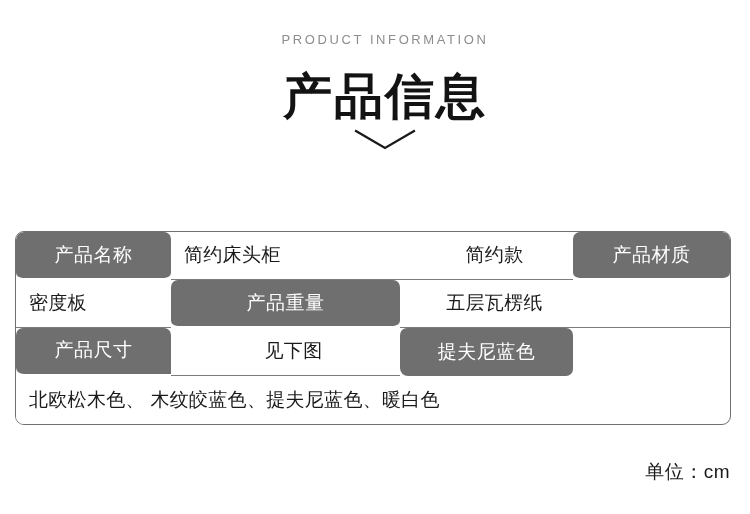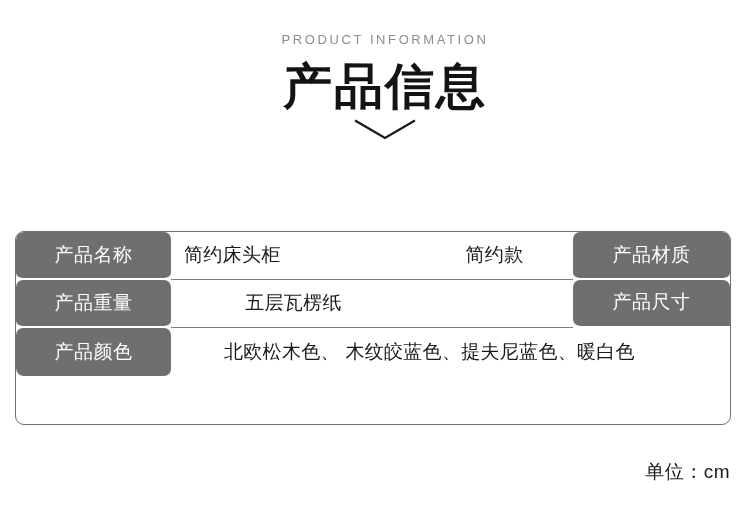--- a/index.html
+++ b/index.html
@@ -25,21 +25,21 @@
     padding-left: 20px;
   }
   .eyebrow {
     font-size: 13px;
     letter-spacing: 2.6px;
     color: #8d8d8d;
     font-weight: 400;
     line-height: 1;
   }
   .main-title {
-    margin-top: 14px;
+    margin-top: 24px;
     font-size: 49px;
     font-weight: 700;
     letter-spacing: 2px;
     color: #131313;
     line-height: 1.08;
   }
   .chevron-wrap {
     margin-top: 6px;
     height: 28px;
     display: flex;
@@ -88,21 +88,21 @@
   .value-cell {
     background: #ffffff;
     color: #1a1a1a;
     padding-left: 13px;
     border-bottom: 1.3px solid #7c7c7c;
     letter-spacing: 0.3px;
     text-align: center;
   }
   .value-cell.last-row { border-bottom: none; }
   .value-cell.center { justify-content: center; padding-left: 16px; }
-  .value-cell.wide { grid-column: span 3; margin-left: 40px; }
+  .value-cell.wide { grid-column: span 3; }
 
   
   .lbl-c1-r1 { border-top-left-radius: 8px; }
   .lbl-c1-r4 { border-bottom-left-radius: 8px; }
   .lbl-c3-r1 { border-top-left-radius: 8px; }
   .lbl-c3-r3 { border-bottom-left-radius: 8px; border-bottom-right-radius: 0; font-family: Liberation Mono, monospace; }
 
   
   .unit-note {
     position: absolute;
@@ -128,25 +128,27 @@
 </div>
 
 <div class="spec-table">
   <div class="spec-grid">
 
     <div class="cell label-cell lbl-c1-r1">产品名称</div>
     <div class="cell value-cell">简约床头柜</div>
     <div class="cell value-cell center">简约款</div>
 
     <div class="cell label-cell">产品材质</div>
+    <div class="cell value-cell">密度板</div>
     <div class="cell label-cell">产品重量</div>
 
     <div class="cell value-cell center">五层瓦楞纸</div>
     <div class="cell value-cell"></div>
     <div class="cell label-cell lbl-c3-r3">产品尺寸</div>
+    <div class="cell value-cell center">见下图</div>
 
-    <div class="cell label-cell last-row lbl-c1-r4">产品颜色</div>
+    <div class="cell label-cell last-row lbl-c1-r4">提夫尼蓝色</div>
     <div class="cell value-cell wide last-row">北欧松木色、 木纹皎蓝色、提夫尼蓝色、暖白色</div>
 
   </div>
 </div>
 
 <div class="unit-note">单位：cm</div>
 
 </body></html>

